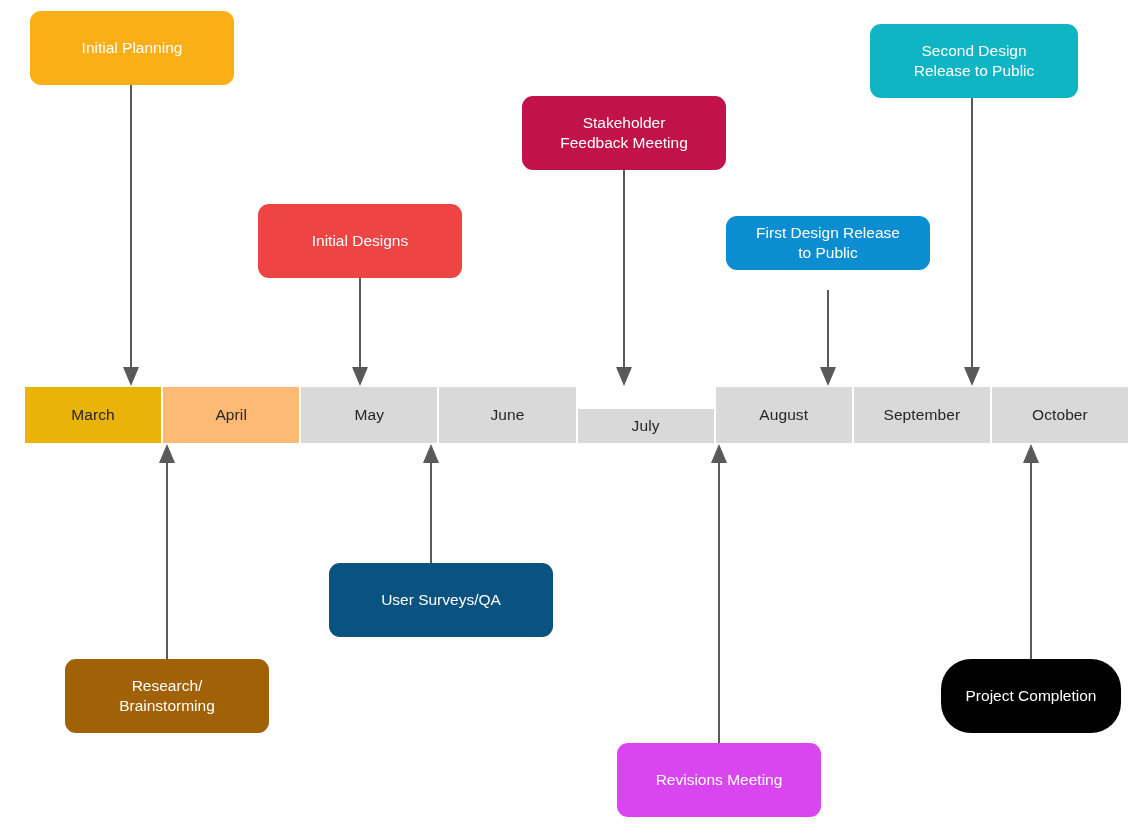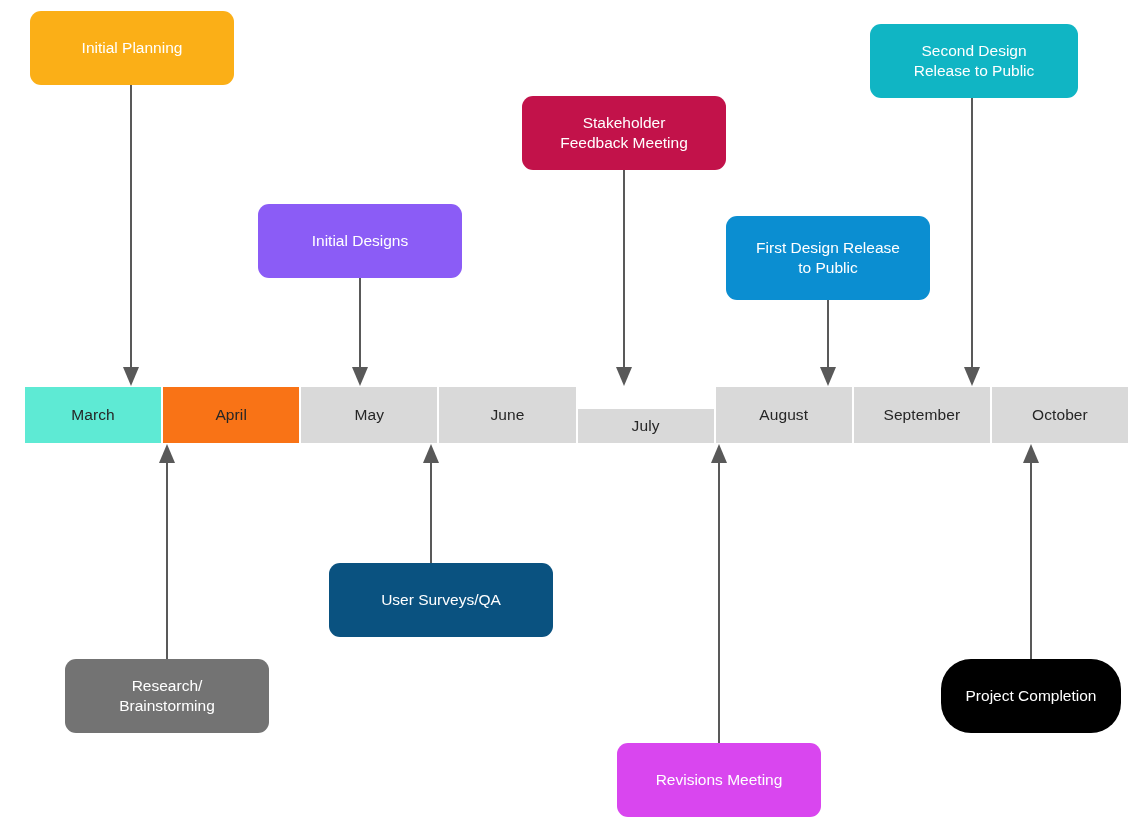--- a/index.html
+++ b/index.html
@@ -101,39 +101,39 @@
         <line x1="719" y1="743" x2="719" y2="460" stroke="#595959" stroke-width="2"></line>
         <polygon points="719,444 711,463 727,463" fill="#595959"></polygon>
       </g>
       <g>
         <line x1="1031" y1="659" x2="1031" y2="460" stroke="#595959" stroke-width="2"></line>
         <polygon points="1031,444 1023,463 1039,463" fill="#595959"></polygon>
       </g>
     </svg>
 
   <div id="timeline-axis">
-      <div class="month-cell" style="background: #5eead4;">March</div>
-      <div class="month-cell" style="background: #f97316;">April</div>
+      <div class="month-cell" style="background: #eab308;">March</div>
+      <div class="month-cell" style="background: #fdba74;">April</div>
       <div class="month-cell" style="background: rgb(217, 217, 217);">May</div>
       <div class="month-cell" style="background: rgb(217, 217, 217);">June</div>
       <div class="month-cell" style="background: rgb(217, 217, 217); margin-top: 22px;">July</div>
       <div class="month-cell" style="background: rgb(217, 217, 217);">August</div>
       <div class="month-cell" style="background: rgb(217, 217, 217);">September</div>
       <div class="month-cell" style="background: rgb(217, 217, 217);">October</div>
     </div>
 
   <div id="milestone-layer">
       <div class="milestone-box" style="left: 30px; top: 11px; width: 204px; height: 74px; background: rgb(251, 175, 23);">Initial Planning</div>
-      <div class="milestone-box" style="left: 258px; top: 204px; width: 204px; height: 74px; background: #8b5cf6;">Initial Designs</div>
+      <div class="milestone-box" style="left: 258px; top: 204px; width: 204px; height: 74px; background: #ef4444;">Initial Designs</div>
       <div class="milestone-box" style="left: 522px; top: 96px; width: 204px; height: 74px; background: rgb(194, 18, 74);">Stakeholder
 Feedback Meeting</div>
-      <div class="milestone-box" style="left: 726px; top: 216px; width: 204px; height: 84px; background: rgb(11, 142, 209);">First Design Release
+      <div class="milestone-box" style="left: 726px; top: 216px; width: 204px; height: 54px; background: rgb(11, 142, 209);">First Design Release
 to Public</div>
       <div class="milestone-box" style="left: 870px; top: 24px; width: 208px; height: 74px; background: rgb(16, 181, 196);">Second Design
 Release to Public</div>
-      <div class="milestone-box" style="left: 65px; top: 659px; width: 204px; height: 74px; background: #737373;">Research/
+      <div class="milestone-box" style="left: 65px; top: 659px; width: 204px; height: 74px; background: #a16207;">Research/
 Brainstorming</div>
       <div class="milestone-box" style="left: 329px; top: 563px; width: 224px; height: 74px; background: rgb(10, 82, 128);">User Surveys/QA</div>
       <div class="milestone-box" style="left: 617px; top: 743px; width: 204px; height: 74px; background: #d946ef;">Revisions Meeting</div>
       <div class="milestone-box" style="left: 941px; top: 659px; width: 180px; height: 74px; background: #000000; border-radius: 30px;">Project Completion</div>
     </div>
 
 </div>
 
 </body></html>

